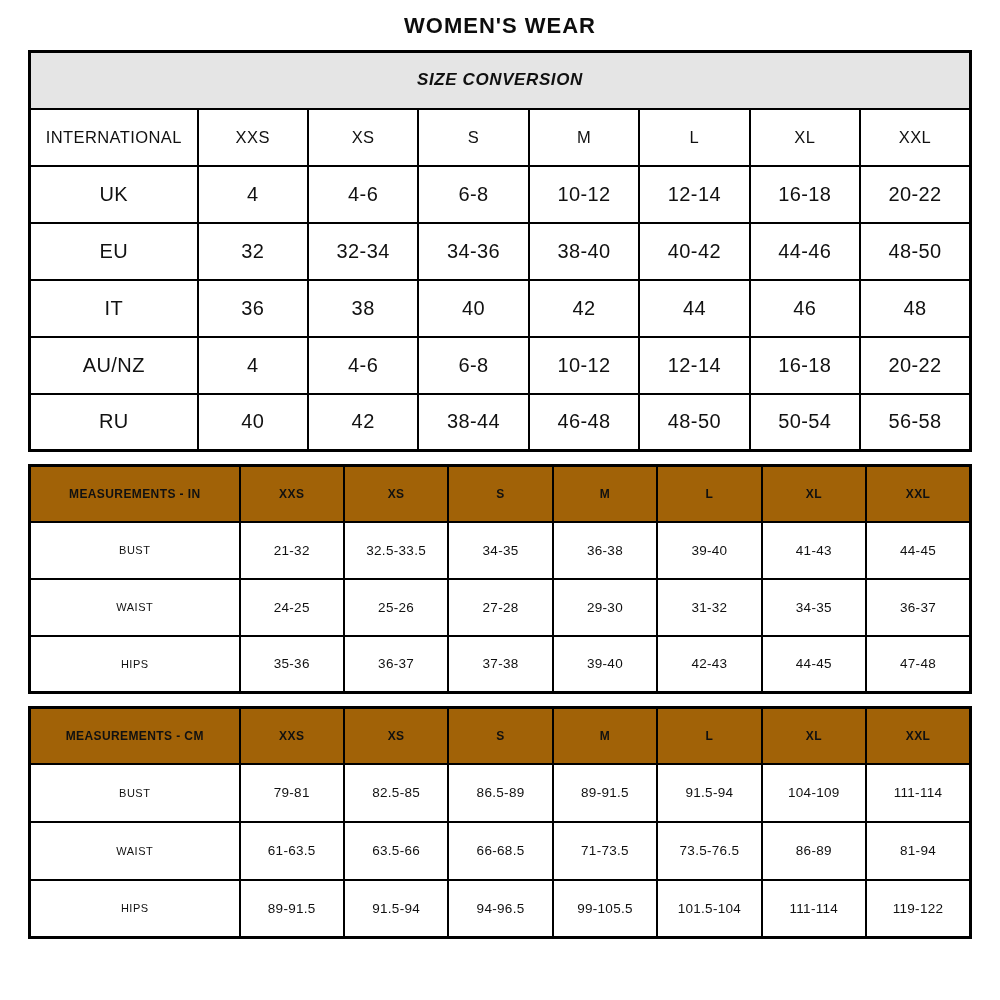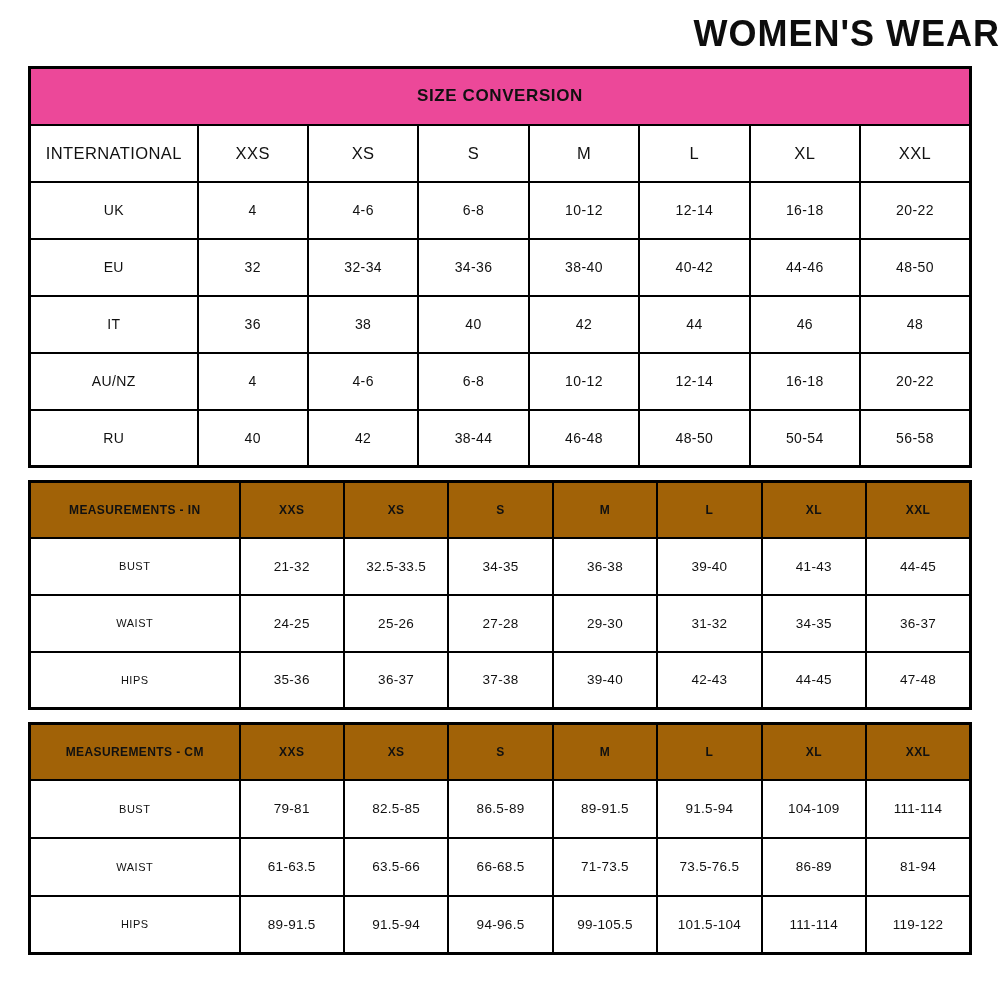--- a/index.html
+++ b/index.html
@@ -8,22 +8,22 @@
     font-family: "Liberation Sans", "DejaVu Sans", sans-serif;
     color: #111111;
   }
   .page {
     width: 1000px;
     height: 1000px;
     background: #ffffff;
     overflow: hidden;
   }
   .title {
-    text-align: right;
-    font-size: 36px;
+    text-align: center;
+    font-size: 22px;
     font-weight: bold;
     letter-spacing: 1px;
     padding: 13px 0 11px 0;
     color: #0d0d0d;
   }
   table.tbl {
     border-collapse: collapse;
     table-layout: fixed;
     width: 944px;
     margin: 0 auto 12px auto;
@@ -33,28 +33,29 @@
     border: 2px solid #000000;
     text-align: center;
     vertical-align: middle;
     padding: 2px 4px;
     overflow: hidden;
     white-space: nowrap;
   }
   
   .t1 col.c0 { width: 168px; }
   .t1 th.banner {
-    background: #ec4899;
+    background: #e5e5e5;
     height: 55px;
     font-size: 17px;
     font-weight: bold;
     letter-spacing: 0.6px;
+    font-style: italic;
   }
   .t1 tr { height: 57px; }
-  .t1 td { font-size: 14px; letter-spacing: 0.4px; }
+  .t1 td { font-size: 20px; letter-spacing: 0.4px; }
   .t1 tr.head td { font-size: 16.5px; }
   
   .t2 col.c0, .t3 col.c0 { width: 210px; }
   .t2 tr, .t3 tr { height: 57px; }
   .t3 tr { height: 58px; }
   .t2 tr.head, .t3 tr.head { height: 56px; }
   .t2 tr.head td, .t3 tr.head td {
     background: #a16207;
     font-weight: bold;
     font-size: 12px;

